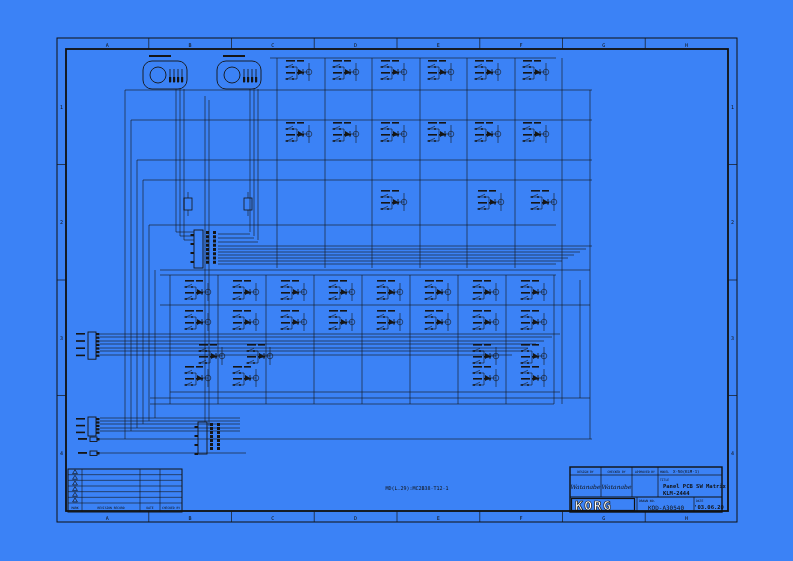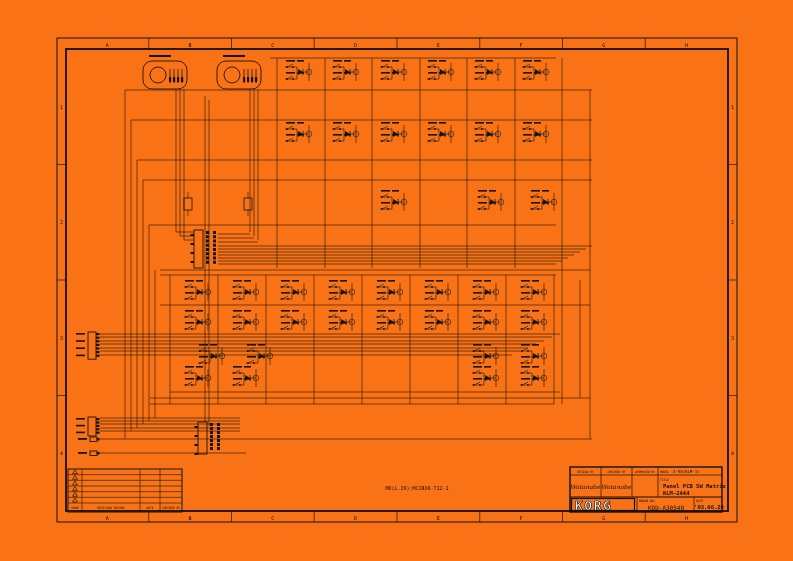--- a/index.html
+++ b/index.html
@@ -1,16 +1,16 @@
 <!DOCTYPE html>
 <html><head>
 <meta charset="utf-8">
 <style>
   html,body{margin:0;padding:0;background:#e8e8e8;}
-  #sheet{position:relative;width:793px;height:561px;background:#f97316;overflow:hidden;
+  #sheet{position:relative;width:793px;height:561px;background:#3b82f6;overflow:hidden;
          font-family:"DejaVu Sans", sans-serif;text-decoration:underline;}
   svg{position:absolute;left:0;top:0;}
   svg text{font-family:"DejaVu Sans Mono", monospace;fill:#111;}
   .t3{font-size:3px;}
   .t4{font-size:4px;}
   .t5{font-size:5px;}
   .t55{font-size:5.5px;font-weight:bold;}
   .t6{font-size:6px;}
   .sig{font-size:6px;font-style:italic;font-family:"DejaVu Serif", serif;}
   .brand{font-size:13px;font-weight:bold;letter-spacing:1.5px;fill:#fff;stroke:#111;stroke-width:.7;}

